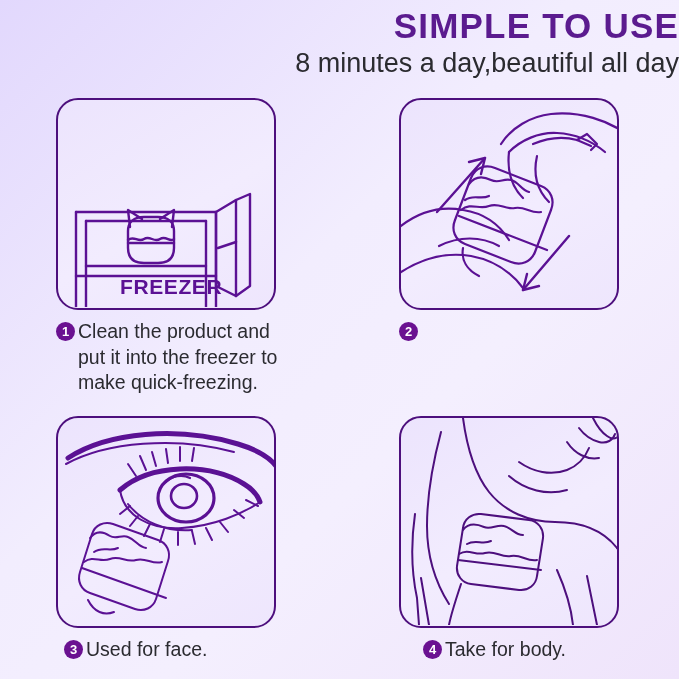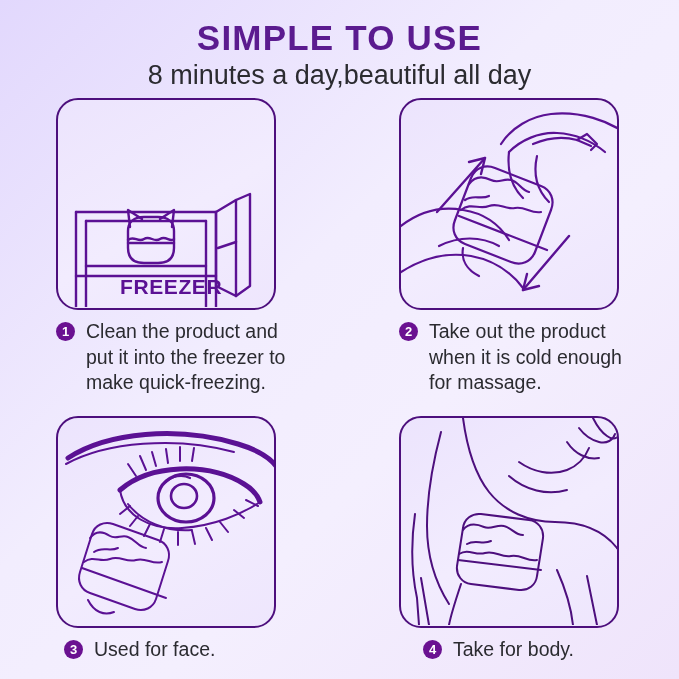--- a/index.html
+++ b/index.html
@@ -16,22 +16,22 @@
   }
   .page {
     position: absolute;
     inset: 0;
   }
 
   
   .header {
     position: absolute;
     top: 0; left: 0; right: 0;
-    text-align: center;
-    padding-top: 20px;
+    text-align: right;
+    padding-top: 8px;
   }
   .title {
     font-size: 35px;
     font-weight: bold;
     color: #5b1b8f;
     letter-spacing: 1.2px;
     line-height: 1.05;
     margin: 0;
   }
   .subtitle {
@@ -87,21 +87,21 @@
     font-size: 13px;
     font-weight: bold;
     line-height: 19px;
     text-align: center;
     margin-top: 3px;
   }
   .caption-text {
     font-size: 19.5px;
     color: #2b2b30;
     line-height: 1.32;
-    margin-left: 11px;
+    margin-left: 3px;
     white-space: pre-line;
   }
   .caption-short { }
   .cell-3 .caption, .cell-4 .caption { padding-left: 26px; }
   .cell-4 .caption { padding-left: 42px; }
 </style>
 </head>
 <body>
 
 <div class="page">
@@ -176,23 +176,20 @@
 
             <path d="M36 112 L84 58" stroke-width="2.4"></path>
             <path d="M84 58 L68 62 M84 58 L80 74" stroke-width="2.4"></path>
             <path d="M168 136 L122 190" stroke-width="2.4"></path>
             <path d="M122 190 L138 186 M122 190 L126 174" stroke-width="2.4"></path>
           </g>
         </svg>
       </div>
       <div class="caption">
         <span class="badge">2</span>
-        <span class="caption-text">Take out the product
-when it is cold enough
-for massage.</span>
       </div>
     </div>
 
     <div class="cell cell-3">
       <div class="panel">
         <svg width="249" height="207" viewBox="0 0 249 207">
           <g fill="none" stroke="#5b1194" stroke-width="2" stroke-linejoin="round" stroke-linecap="round">
 
             <path d="M10 40 C50 14 120 8 180 26 C200 32 212 40 218 48" stroke-width="5" stroke="#5b1194"></path>
             <path d="M8 46 C48 24 118 18 176 34"></path>

